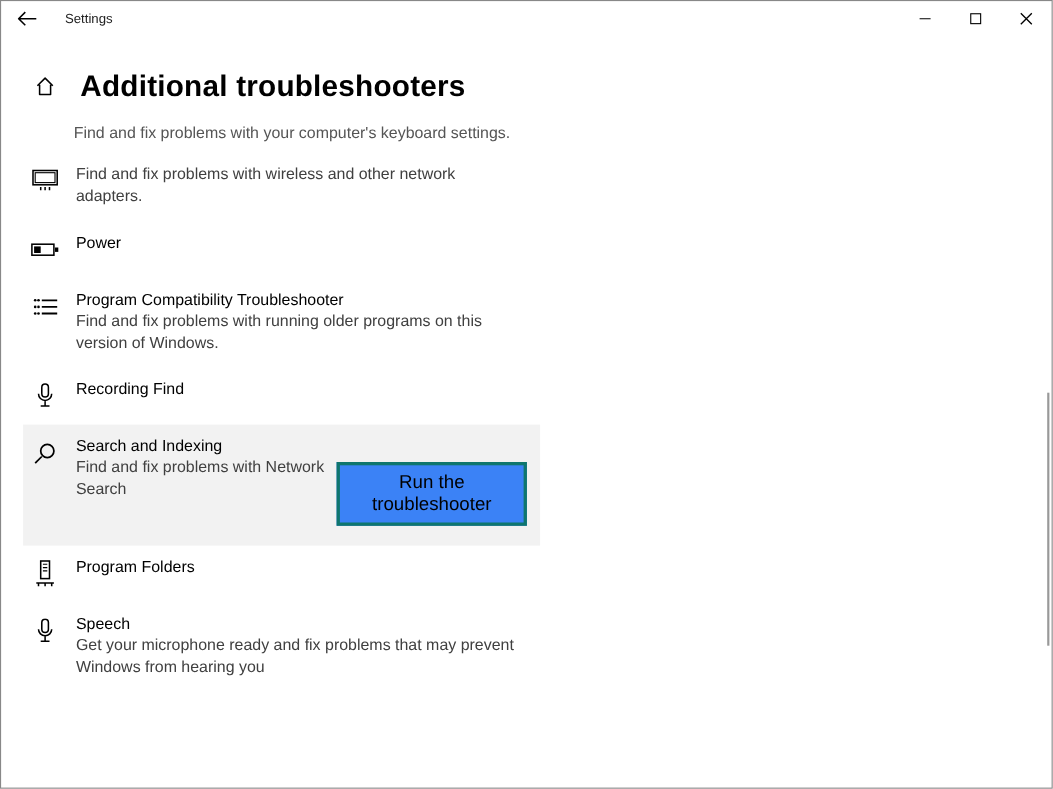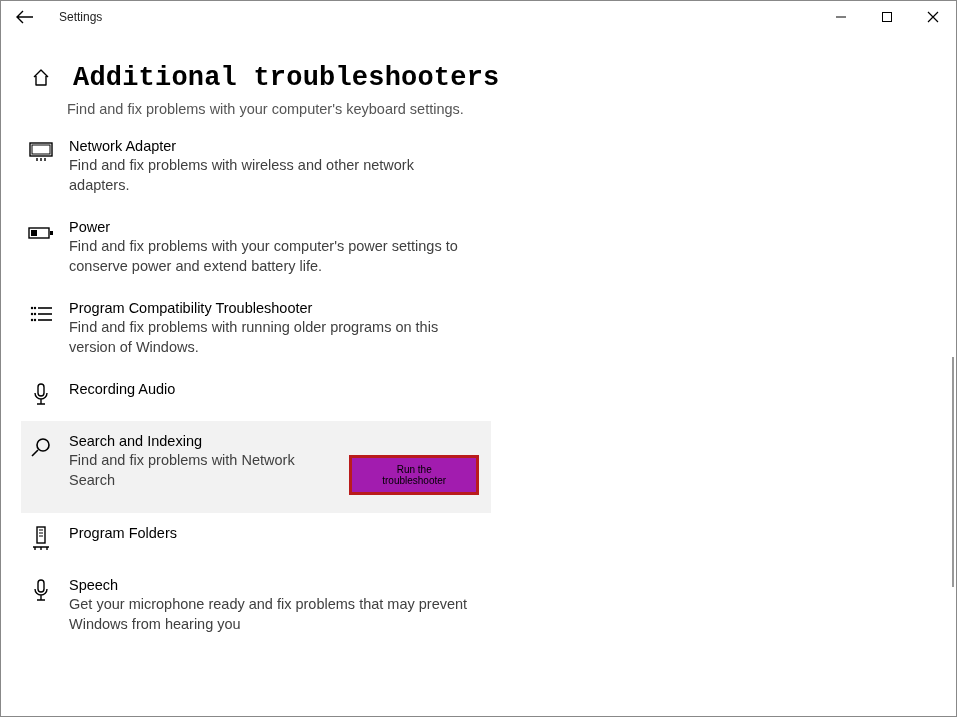--- a/index.html
+++ b/index.html
@@ -45,22 +45,21 @@
     }
     .content {
       padding: 30px 0 0 26px;
       height: calc(100% - 32px);
       overflow-y: auto;
     }
     .page-header {
       display: flex;
       align-items: center;
       gap: 18px;
-      margin-bottom: 8px;
-      font-family: Liberation Mono, monospace;
+      margin-bottom: 19px;
     }
     .page-title {
       font-size: 27px;
       font-weight: 600;
       letter-spacing: 0.2px;
     }
     .page-subtitle {
       margin-left: 40px;
       font-size: 14.5px;
       color: #555;
@@ -112,24 +111,24 @@
       color: #404040;
       line-height: 1.35;
     }
     .run-button-row {
       display: flex;
       justify-content: flex-end;
       padding-right: 12px;
       margin-top: 22px;
     }
     .run-button {
-      background: #a21caf;
-      border: 3px solid #b91c1c;
+      background: #3b82f6;
+      border: 3px solid #0f766e;
       padding: 6px 12px;
-      font-size: 10px;
+      font-size: 17px;
       font-family: inherit;
       cursor: pointer;
       color: #000;
     }
     .scrollbar-track {
       position: absolute;
       right: 2px;
       top: 356px;
       width: 2px;
       height: 230px;
@@ -181,36 +180,34 @@
 
     <div class="troubleshooter-item">
       <span class="icon-slot">
         <svg width="26" height="22" viewBox="0 0 26 22">
             <rect x="2" y="2" width="22" height="13" stroke="#000" stroke-width="1.4" fill="none"></rect>
             <rect x="4" y="4" width="18" height="9" stroke="#000" stroke-width="1" fill="none"></rect>
             <path d="M9 17 L9 20 M13 17 L13 20 M17 17 L17 20" stroke="#000" stroke-width="1.4"></path>
           </svg>
       </span>
       <div class="item-text">
-        <div class="item-title">Network Adapter</div>
         <div class="item-desc">Find and fix problems with wireless and other network adapters.</div>
       </div>
     </div>
 
     <div class="troubleshooter-item">
       <span class="icon-slot">
         <svg width="26" height="14" viewBox="0 0 26 14">
             <rect x="1" y="2" width="20" height="10" stroke="#000" stroke-width="1.4" fill="none"></rect>
             <rect x="3" y="4" width="6" height="6" fill="#000"></rect>
             <rect x="22" y="5" width="3" height="4" fill="#000"></rect>
           </svg>
       </span>
       <div class="item-text">
         <div class="item-title">Power</div>
-        <div class="item-desc">Find and fix problems with your computer's power settings to conserve power and extend battery life.</div>
       </div>
     </div>
 
     <div class="troubleshooter-item">
       <span class="icon-slot">
         <svg width="24" height="18" viewBox="0 0 24 18">
           <circle cx="3" cy="3" r="1.2" fill="#000"></circle>
             <circle cx="6" cy="3" r="1.2" fill="#000"></circle>
             <path d="M9 3 L23 3" stroke="#000" stroke-width="1.6"></path>
           <circle cx="3" cy="9" r="1.2" fill="#000"></circle>
@@ -228,21 +225,21 @@
     </div>
 
     <div class="troubleshooter-item">
       <span class="icon-slot">
         <svg width="18" height="24" viewBox="0 0 18 24">
             <rect x="6" y="1" width="6" height="12" rx="3" stroke="#000" stroke-width="1.4" fill="none"></rect>
             <path d="M3 10 A6 6 0 0 0 15 10 M9 16 L9 21 M5 21 L13 21" stroke="#000" stroke-width="1.4" fill="none"></path>
           </svg>
       </span>
       <div class="item-text">
-        <div class="item-title">Recording Audio</div>
+        <div class="item-title">Recording Find</div>
       </div>
     </div>
 
     <div class="troubleshooter-item selected">
       <div class="selected-row">
         <span class="icon-slot">
           <svg width="22" height="22" viewBox="0 0 22 22">
               <circle cx="13" cy="9" r="6" stroke="#000" stroke-width="1.6" fill="none"></circle>
               <path d="M8 14 L2 20" stroke="#000" stroke-width="1.6"></path>
             </svg>

